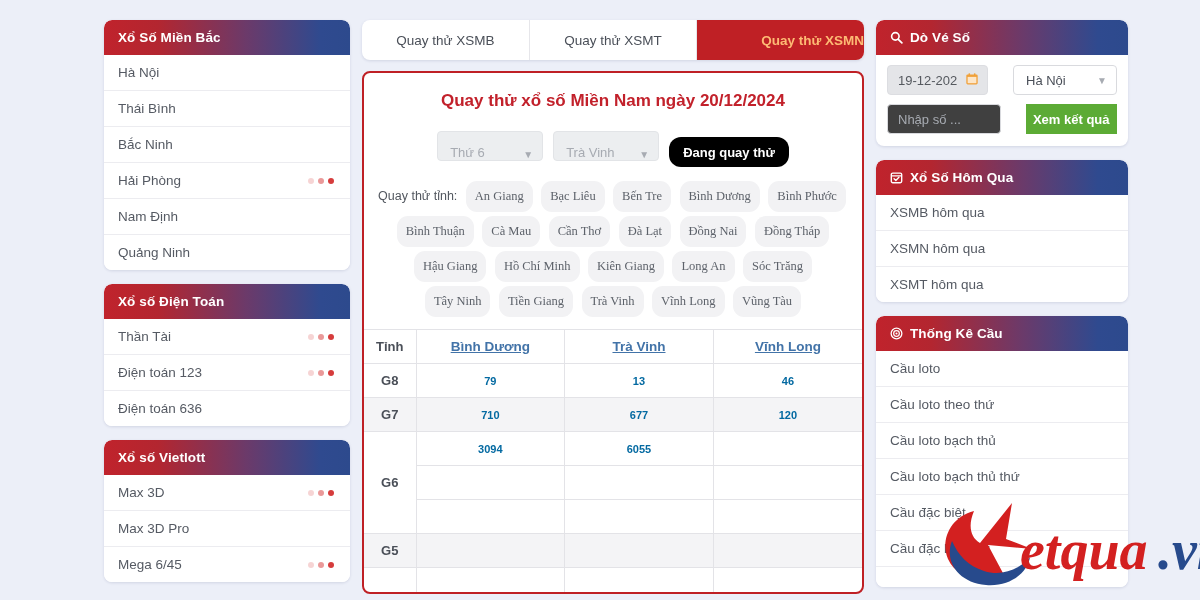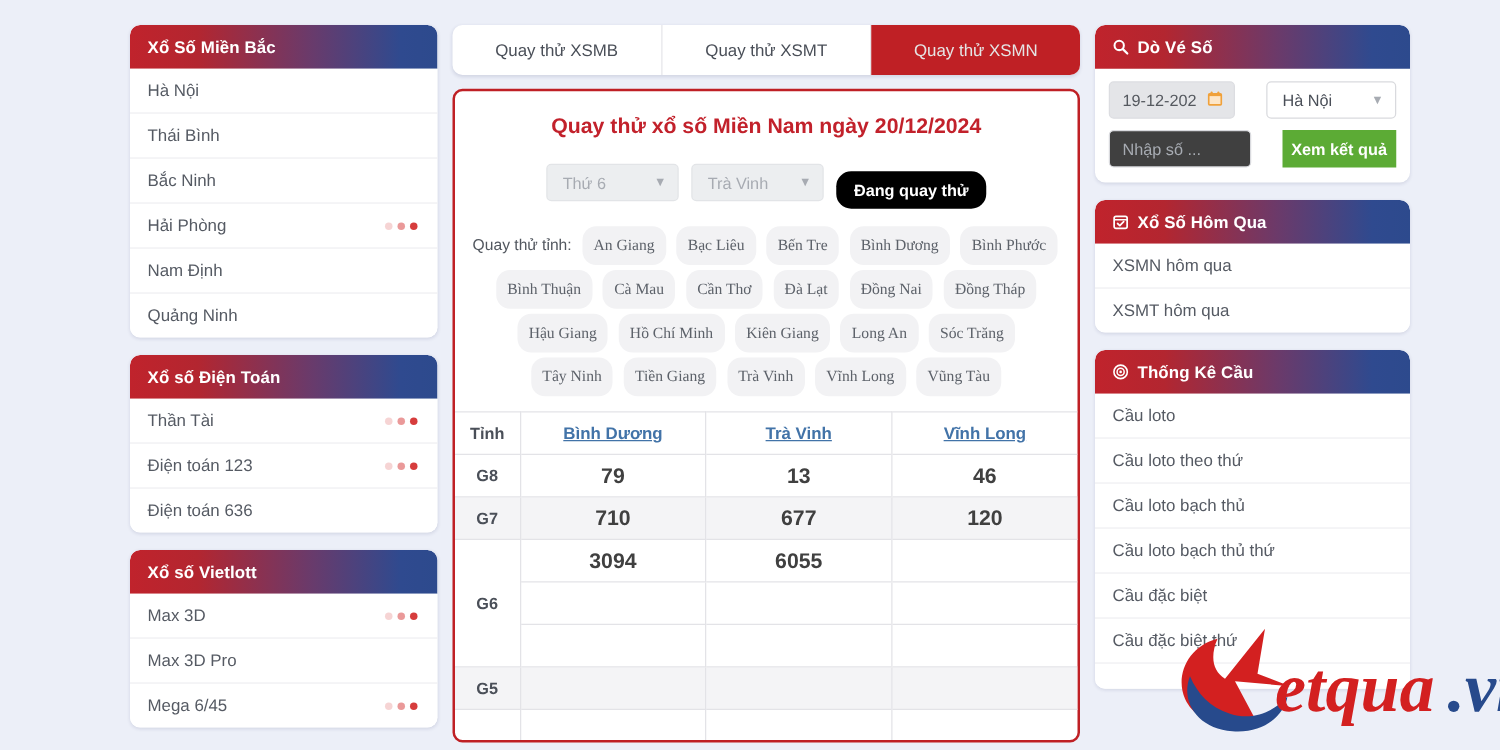--- a/index.html
+++ b/index.html
@@ -76,22 +76,23 @@
     flex: 1 1 0;
     display: flex; align-items: center; justify-content: center;
     font-size: 13.5px;
     color: #4a4f58;
     cursor: pointer;
     border-right: 1px solid #e6e6ea;
   }
   .tab:last-child { border-right: none; }
   .tab.active {
     background: #bf2025;
-    color: #e5e5e5;
-    font-weight: normal;
+    color: #fdba74;
+    font-weight: bold;
+    justify-content: flex-end;
   }
 
   
   .main-panel {
     border: 2px solid #bf2025;
     border-radius: 8px;
     background: #fff;
     height: 523px;
     overflow: hidden;
   }
@@ -109,21 +110,21 @@
     gap: 10px;
     padding: 14px 0 12px;
   }
   .sel {
     width: 106px; height: 30px;
     background: #eceef0;
     border: 1px solid #e2e4e7;
     border-radius: 4px;
     color: #a7abb2;
     font-size: 13px;
-    display: flex; align-items: center; justify-content: space-between;
+    display: flex; align-items: flex-end; justify-content: space-between;
     padding: 0 9px 0 12px;
   }
   .chev { font-size: 10px; color: #a7abb2; }
   .btn-green {
     background: #000000;
     color: #fff;
     font-size: 13px;
     font-weight: bold;
     border: none;
     border-radius: 12px;
@@ -168,21 +169,21 @@
   table.res th.colp {
     font-size: 13.5px;
     color: #4273a8;
     text-decoration: underline;
     font-weight: bold;
     cursor: pointer;
   }
   table.res th.tinh { font-size: 13px; color: #4a4f58; font-weight: bold; width: 52px; }
   thead tr th { border-top: none; }
   td.lbl { font-size: 13px; color: #4a4f58; font-weight: bold; width: 52px; }
-  td.num { font-size: 17px; font-weight: bold; color: #404040; }
+  td.num { font-size: 11px; font-weight: bold; color: #0369a1; }
   tr.alt td, tr.alt th { background: #f4f4f6; }
 
   
   .searchbox { padding: 10px 11px 12px; display: flex; flex-wrap: wrap; gap: 9px; }
   .sb-row { display: flex; gap: 25px; width: 100%; }
   .in-date {
     flex: 1 1 0; height: 30px;
     background: #e4e5e8; border: 1px solid #dcdde1; border-radius: 4px;
     display: flex; align-items: center; justify-content: space-between;
     padding: 0 8px 0 10px; font-size: 13px; color: #55595f;
@@ -466,20 +467,23 @@
           <svg width="13" height="13" viewBox="0 0 16 16">
               <rect x="1.6" y="2.6" width="12.8" height="11.8" rx="1.8" fill="none" stroke="#fff" stroke-width="1.7"></rect>
               <line x1="1.6" y1="6" x2="14.4" y2="6" stroke="#fff" stroke-width="1.5"></line>
               <polyline points="5,9.6 7.2,11.6 11,7.8" fill="none" stroke="#fff" stroke-width="1.7" stroke-linecap="round" stroke-linejoin="round"></polyline>
             </svg>
         </span>
         <span>Xổ Số Hôm Qua</span>
       </div>
       <div>
         <div class="list-item">
+          <span>XSMB hôm qua</span>
+        </div>
+        <div class="list-item">
           <span>XSMN hôm qua</span>
         </div>
         <div class="list-item">
           <span>XSMT hôm qua</span>
         </div>
       </div>
     </div>
 
     <div class="card">
       <div class="card-head">

